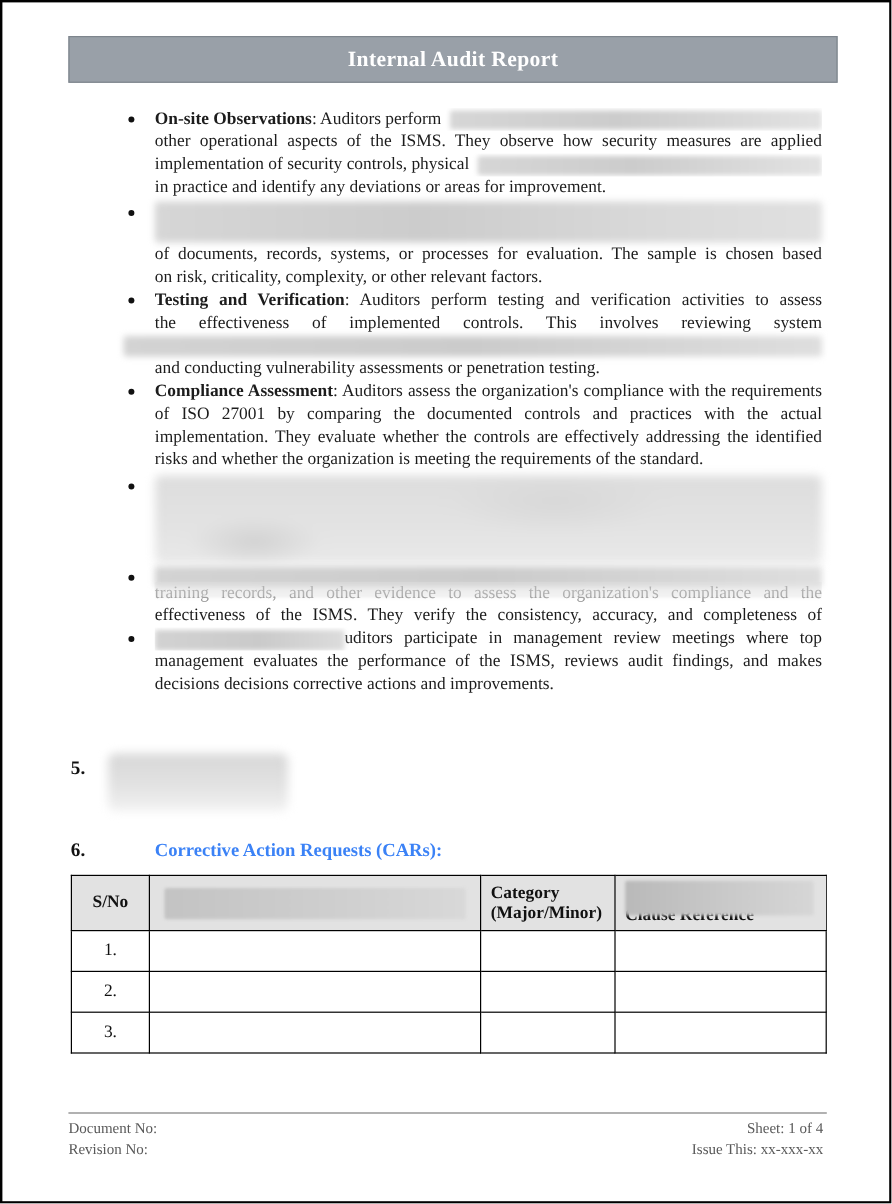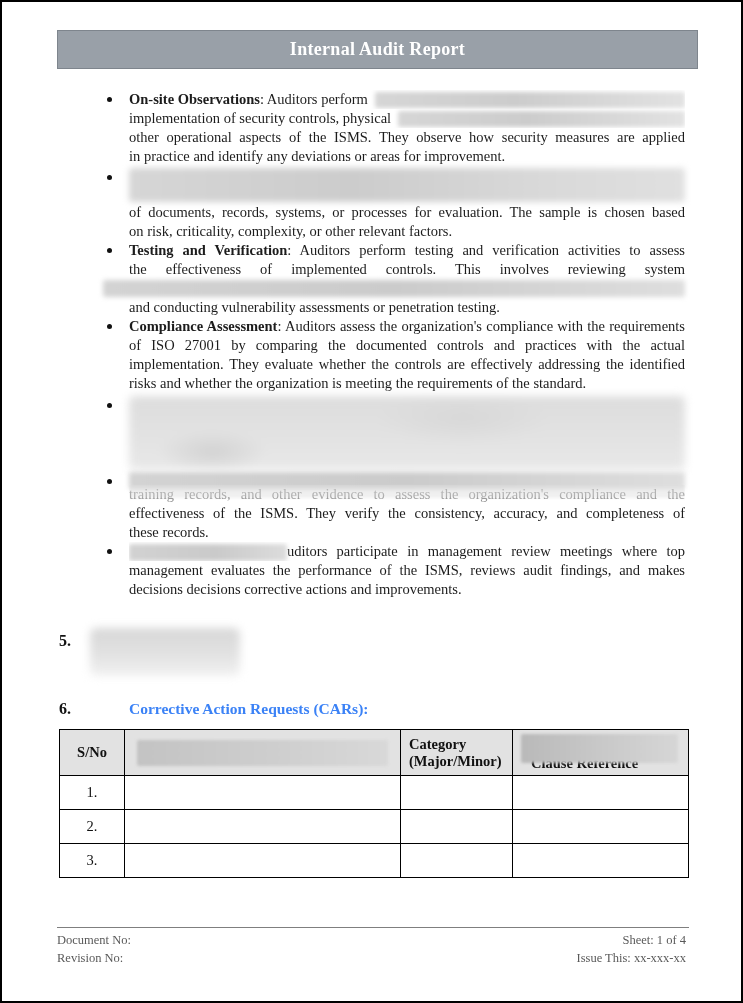--- a/index.html
+++ b/index.html
@@ -99,21 +99,21 @@
   table.car tr.body td { background:#ffffff; height:34px; }
   td.c-sno { text-align:center; }
   .hdr-blob {
     margin:0 12px; height:26px; border-radius:2px;
     background:linear-gradient(90deg,#c3c3c3,#cecece 55%,#d8d8d8);
     filter:blur(1.5px);
   }
   td.c-cat { padding-left:8px; line-height:17px; }
   td.c-clause { position:relative; }
   .clause-text {
-    position:absolute; left:18px; bottom:3px; font-weight:bold; white-space:nowrap;margin-top:29px;
+    position:absolute; left:8px; bottom:3px; font-weight:bold; white-space:nowrap;margin-top:29px;
   }
   .clause-blob {
     position:absolute; left:8px; right:10px; top:4px; height:29px; border-radius:2px;
     background:linear-gradient(90deg,#b9b9b9,#c8c8c8 50%,#d6d6d6);
     filter:blur(1.5px);
   }
 
   
   .footer-rule { position:absolute; left:55px; top:925px; width:632px; border-top:1.2px solid #7f7f7f; }
   .footer-left { position:absolute; left:55px; top:929px; color:#595959; font-size:12.5px; line-height:18px; }
@@ -129,25 +129,25 @@
   </div>
 
   <div class="content">
 
     <div class="bullet">
       <span class="dot"></span>
       <div class="ln flexline">
         <span class="txt"><b>On-site Observations</b><span>: Auditors perform</span></span>
         <span class="blur-fill"></span>
       </div>
+      <div class="ln jl">other operational aspects of the ISMS. They observe how security measures are applied</div>
       <div class="ln flexline">
         <span class="txt">implementation of security controls, physical</span>
         <span class="blur-fill"></span>
       </div>
-      <div class="ln jl">other operational aspects of the ISMS. They observe how security measures are applied</div>
       <div class="ln">in practice and identify any deviations or areas for improvement.</div>
     </div>
 
     <div class="bullet">
       <span class="dot"></span>
       <div class="blur-2line"></div>
       <div class="ln jl">of documents, records, systems, or processes for evaluation. The sample is chosen based</div>
       <div class="ln">on risk, criticality, complexity, or other relevant factors.</div>
     </div>
 
@@ -167,21 +167,20 @@
     <div class="bullet">
       <span class="dot"></span>
       <div class="blur-big"></div>
     </div>
 
     <div class="bullet">
       <span class="dot"></span>
       <div class="blur-line"></div>
       <div class="ln jl faded">training records, and other evidence to assess the organization's compliance and the</div>
       <div class="ln jl">effectiveness of the ISMS. They verify the consistency, accuracy, and completeness of</div>
-      <div class="ln">these records.</div>
     </div>
 
     <div class="bullet">
       <span class="dot"></span>
       <div class="ln flexline">
         <span class="blur-chunk"></span>
         <span style="flex:1; text-align:justify; text-align-last:justify; overflow:hidden; white-space:nowrap;">uditors participate in management review meetings where top</span>
       </div>
       <div class="ln jl">management evaluates the performance of the ISMS, reviews audit findings, and makes</div>
       <div class="ln">decisions decisions corrective actions and improvements.</div>

